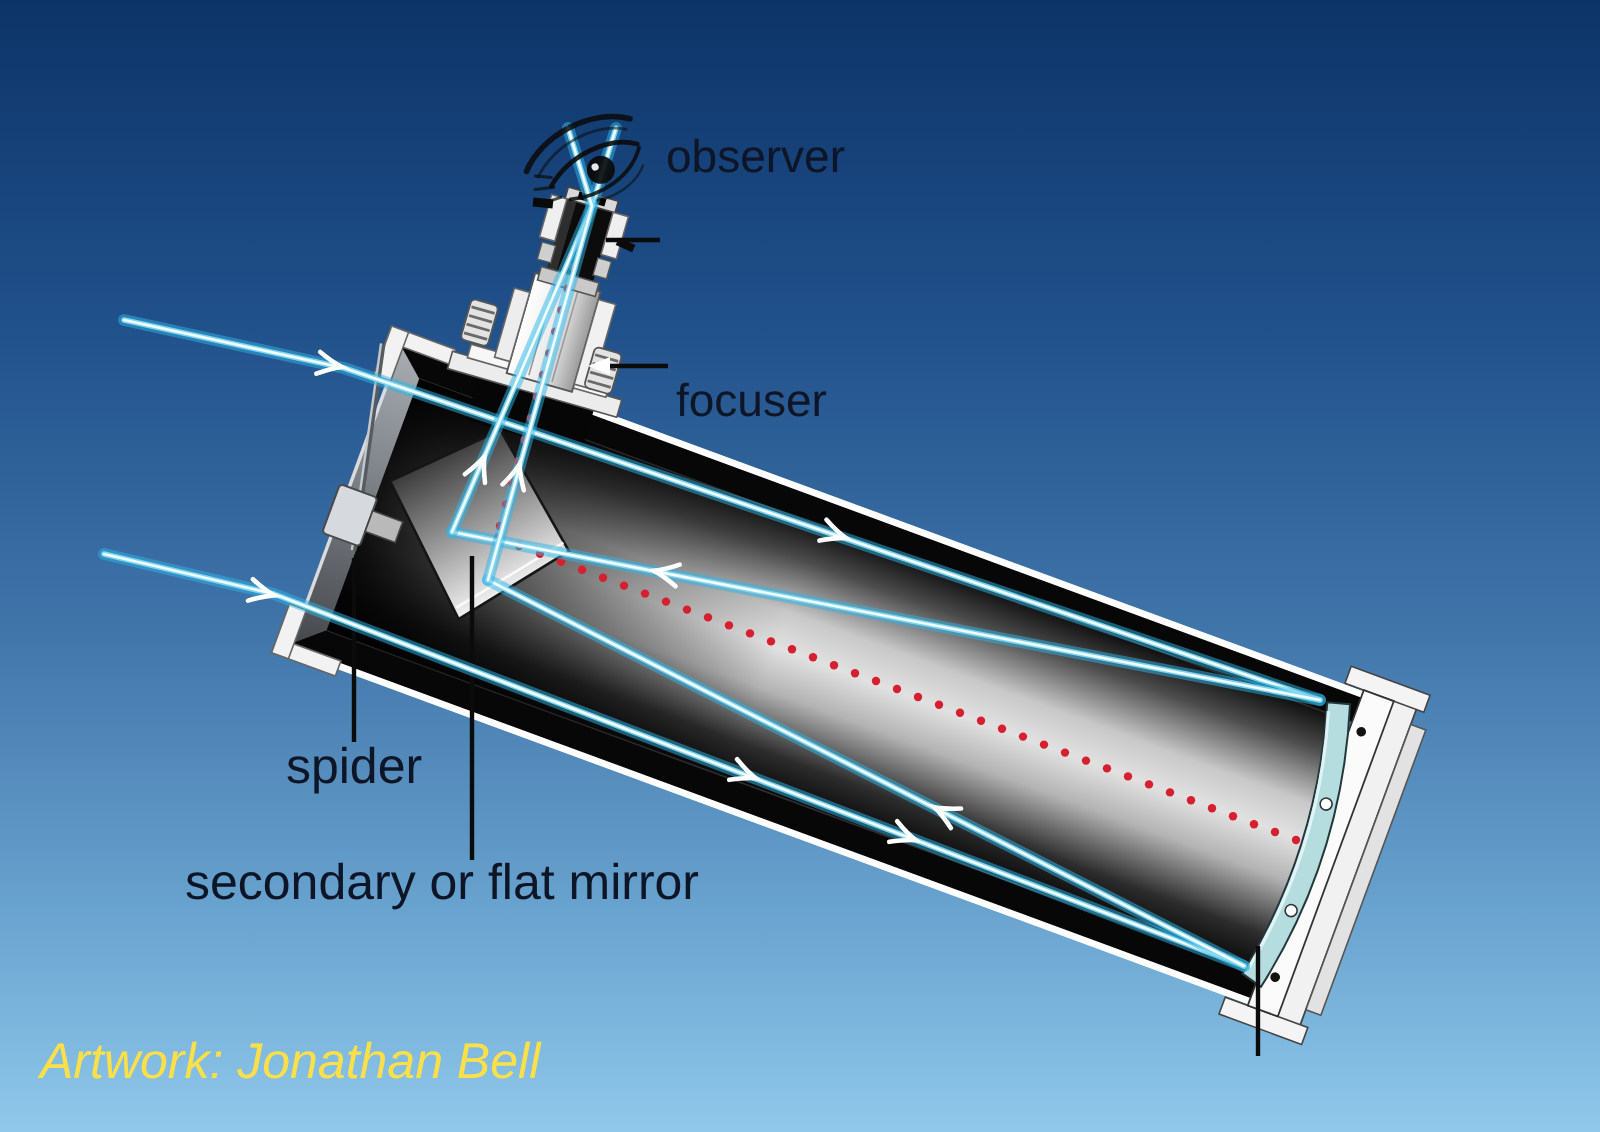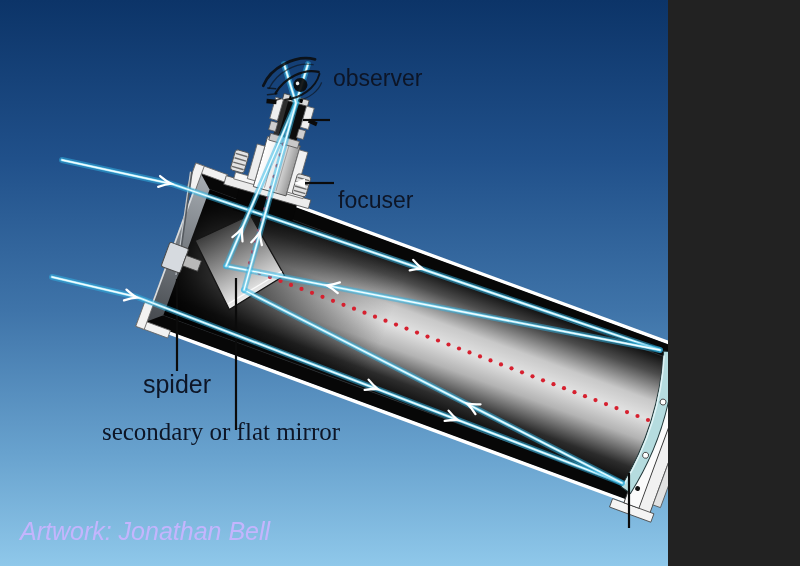--- a/index.html
+++ b/index.html
@@ -1,29 +1,29 @@
 <!DOCTYPE html>
 <html><head>
 <meta charset="utf-8">
 <style>
   html,body{margin:0;padding:0;background:#222;}
-  .stage{position:relative;width:668px;height:566px;overflow:hidden;
+  .stage{position:relative;width:800px;height:566px;overflow:hidden;
          font-family:"Liberation Sans",sans-serif;}
   .stage svg{position:absolute;left:0;top:0;}
   .lbl{position:absolute;color:#0d1526;white-space:nowrap;line-height:1;}
   .lbl-top{font-size:23px;}
   .lbl-bot{font-size:25px;}
   .ctr{transform:translate(-50%,-50%);}
   #lbl-observer{left:333px;top:67px;}
   #lbl-eyepiece{left:333px;top:109px;}
   #lbl-focuser{left:338px;top:171px;margin-top:18px;}
   #lbl-spider{left:177px;top:384px;}
-  #lbl-secondary{left:221px;top:431px;font-family:Liberation Serif, serif;}
+  #lbl-secondary{left:221px;top:442px;}
   #lbl-mainmirror{left:628px;top:541px;}
-  #credit{left:20px;top:519px;font-size:25px;font-style:italic;color:#c4b5fd;}
+  #credit{left:20px;top:519px;font-size:25px;font-style:italic;color:#fde047;}
 </style>
 </head>
 <body>
 
 <div class="stage">
 <svg width="800" height="566" viewBox="0 0 800 566">
   <defs>
     <linearGradient id="sky" x1="0" y1="0" x2="0" y2="1">
       <stop offset="0" stop-color="#0c3468"></stop>
       <stop offset="0.28" stop-color="#20508a"></stop>

